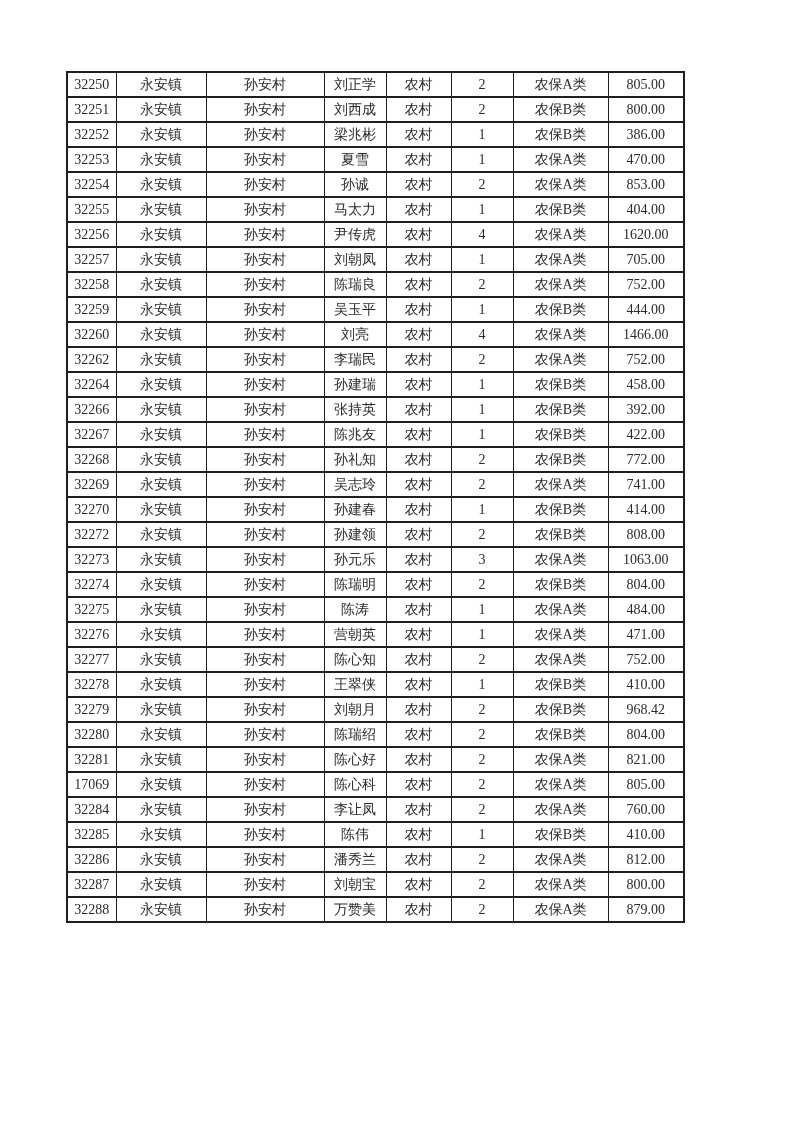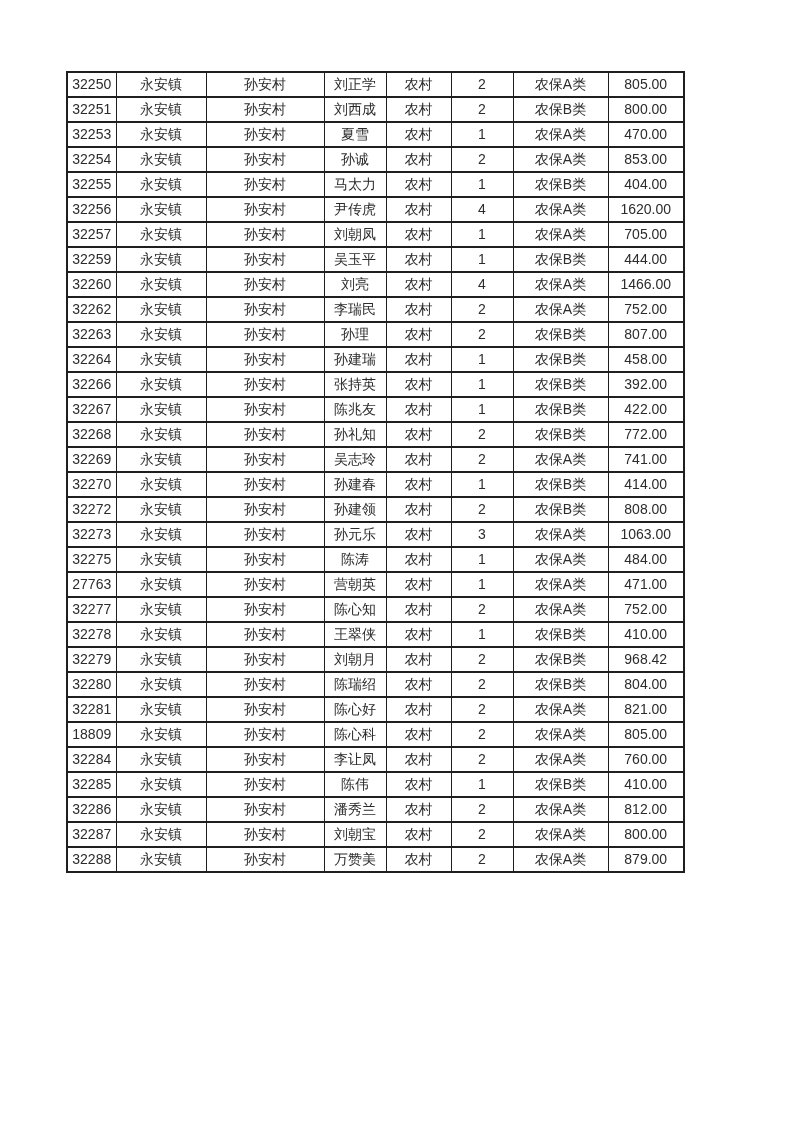--- a/index.html
+++ b/index.html
@@ -5,21 +5,21 @@
   html, body {
     margin: 0;
     padding: 0;
     background: #ffffff;
   }
   .page {
     position: relative;
     width: 793px;
     height: 1122px;
     background: #ffffff;
-    font-family: Liberation Sans, sans-serif;
+    font-family: Liberation Serif, serif;
     overflow: hidden;
   }
   .table-wrap {
     position: absolute;
     left: 66px;
     top: 71px;
   }
   table.benefit-table {
     border-collapse: collapse;
     table-layout: fixed;
@@ -81,20 +81,30 @@
             <td>32251</td>
             <td>永安镇</td>
             <td>孙安村</td>
             <td>刘西成</td>
             <td>农村</td>
             <td>2</td>
             <td>农保B类</td>
             <td>800.00</td>
           </tr>
           <tr>
+            <td>32252</td>
+            <td>永安镇</td>
+            <td>孙安村</td>
+            <td>梁兆彬</td>
+            <td>农村</td>
+            <td>1</td>
+            <td>农保B类</td>
+            <td>386.00</td>
+          </tr>
+          <tr>
             <td>32253</td>
             <td>永安镇</td>
             <td>孙安村</td>
             <td>夏雪</td>
             <td>农村</td>
             <td>1</td>
             <td>农保A类</td>
             <td>470.00</td>
           </tr>
           <tr>
@@ -131,20 +141,30 @@
             <td>32257</td>
             <td>永安镇</td>
             <td>孙安村</td>
             <td>刘朝凤</td>
             <td>农村</td>
             <td>1</td>
             <td>农保A类</td>
             <td>705.00</td>
           </tr>
           <tr>
+            <td>32258</td>
+            <td>永安镇</td>
+            <td>孙安村</td>
+            <td>陈瑞良</td>
+            <td>农村</td>
+            <td>2</td>
+            <td>农保A类</td>
+            <td>752.00</td>
+          </tr>
+          <tr>
             <td>32259</td>
             <td>永安镇</td>
             <td>孙安村</td>
             <td>吴玉平</td>
             <td>农村</td>
             <td>1</td>
             <td>农保B类</td>
             <td>444.00</td>
           </tr>
           <tr>
@@ -161,30 +181,20 @@
             <td>32262</td>
             <td>永安镇</td>
             <td>孙安村</td>
             <td>李瑞民</td>
             <td>农村</td>
             <td>2</td>
             <td>农保A类</td>
             <td>752.00</td>
           </tr>
           <tr>
-            <td>32263</td>
-            <td>永安镇</td>
-            <td>孙安村</td>
-            <td>孙理</td>
-            <td>农村</td>
-            <td>2</td>
-            <td>农保B类</td>
-            <td>807.00</td>
-          </tr>
-          <tr>
             <td>32264</td>
             <td>永安镇</td>
             <td>孙安村</td>
             <td>孙建瑞</td>
             <td>农村</td>
             <td>1</td>
             <td>农保B类</td>
             <td>458.00</td>
           </tr>
           <tr>
@@ -251,31 +261,41 @@
             <td>32273</td>
             <td>永安镇</td>
             <td>孙安村</td>
             <td>孙元乐</td>
             <td>农村</td>
             <td>3</td>
             <td>农保A类</td>
             <td>1063.00</td>
           </tr>
           <tr>
+            <td>32274</td>
+            <td>永安镇</td>
+            <td>孙安村</td>
+            <td>陈瑞明</td>
+            <td>农村</td>
+            <td>2</td>
+            <td>农保B类</td>
+            <td>804.00</td>
+          </tr>
+          <tr>
             <td>32275</td>
             <td>永安镇</td>
             <td>孙安村</td>
             <td>陈涛</td>
             <td>农村</td>
             <td>1</td>
             <td>农保A类</td>
             <td>484.00</td>
           </tr>
           <tr>
-            <td>27763</td>
+            <td>32276</td>
             <td>永安镇</td>
             <td>孙安村</td>
             <td>营朝英</td>
             <td>农村</td>
             <td>1</td>
             <td>农保A类</td>
             <td>471.00</td>
           </tr>
           <tr>
             <td>32277</td>
@@ -321,21 +341,21 @@
             <td>32281</td>
             <td>永安镇</td>
             <td>孙安村</td>
             <td>陈心好</td>
             <td>农村</td>
             <td>2</td>
             <td>农保A类</td>
             <td>821.00</td>
           </tr>
           <tr>
-            <td>18809</td>
+            <td>17069</td>
             <td>永安镇</td>
             <td>孙安村</td>
             <td>陈心科</td>
             <td>农村</td>
             <td>2</td>
             <td>农保A类</td>
             <td>805.00</td>
           </tr>
           <tr>
             <td>32284</td>

